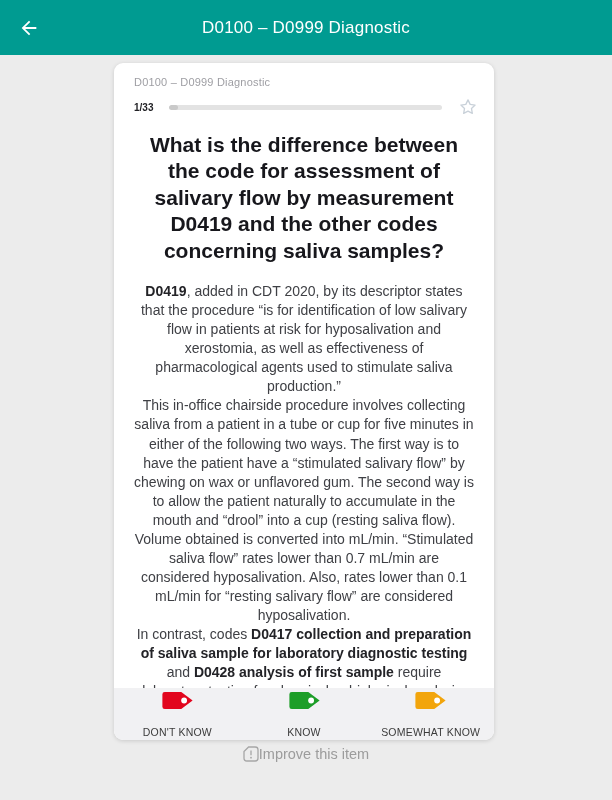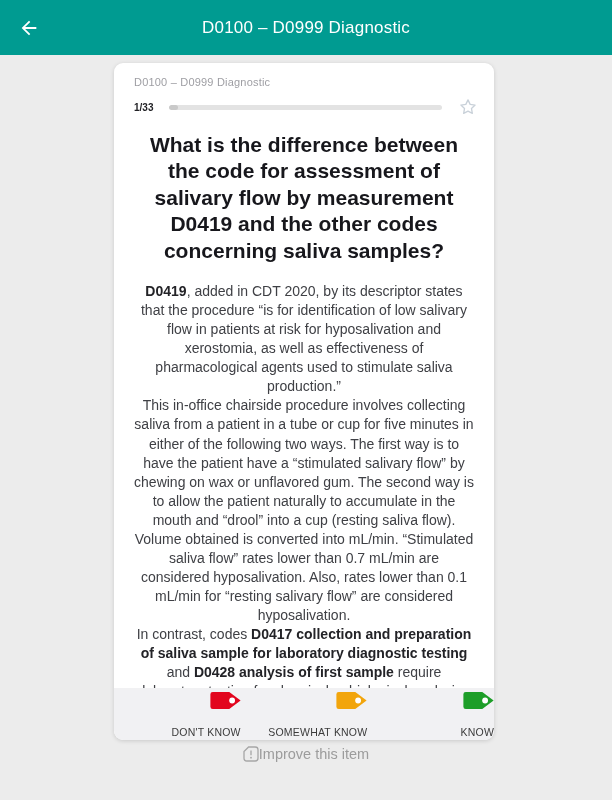--- a/index.html
+++ b/index.html
@@ -53,21 +53,21 @@
     text-align: center;
   }
   .answer p { margin: 0; }
   .answer b { font-weight: 700; color: #232327; }
   .card-footer {
     position: absolute; left: 0; right: 0; bottom: 0; height: 52px;
     background: #f1f1f3; border-radius: 0 0 9px 9px;
     display: flex; align-items: stretch;
   }
   .action {
-    flex: 1; display: flex; flex-direction: column; align-items: flex-end;
+    flex: 1; display: flex; flex-direction: column; align-items: center;
     justify-content: center; gap: 17px; background: none; border: none;
     cursor: pointer; padding-top: 2px;
     font-family: inherit;
   }
   .alabel { font-size: 10.5px; color: #3b3b3b; letter-spacing: .2px; }
   .improve {
     position: absolute; left: 0; right: 0; top: 746px;
     display: flex; align-items: center; justify-content: center; 
     background: none; border: none; margin: 0 auto; width: 612px;
     cursor: pointer; font-family: inherit;
@@ -112,31 +112,31 @@
   <div class="card-footer">
     <button class="action">
       <svg width="31" height="17" viewBox="0 0 32 18">
         <path d="M2.5 0H20l12 9-12 9H2.5A2.5 2.5 0 0 1 0 15.5v-13A2.5 2.5 0 0 1 2.5 0z" fill="#e2061e"></path>
         <circle cx="23" cy="9" r="3.1" fill="#ffffff"></circle>
       </svg>
       <span class="alabel">DON'T KNOW</span>
     </button>
     <button class="action">
       <svg width="31" height="17" viewBox="0 0 32 18">
+        <path d="M2.5 0H20l12 9-12 9H2.5A2.5 2.5 0 0 1 0 15.5v-13A2.5 2.5 0 0 1 2.5 0z" fill="#1d9e28"></path>
+        <circle cx="23" cy="9" r="3.1" fill="#ffffff"></circle>
+      </svg>
+      <span class="alabel">KNOW</span>
+    </button>
+    <button class="action">
+      <svg width="31" height="17" viewBox="0 0 32 18">
         <path d="M2.5 0H20l12 9-12 9H2.5A2.5 2.5 0 0 1 0 15.5v-13A2.5 2.5 0 0 1 2.5 0z" fill="#f2a50c"></path>
         <circle cx="23" cy="9" r="3.1" fill="#ffffff"></circle>
       </svg>
       <span class="alabel">SOMEWHAT KNOW</span>
-    </button>
-    <button class="action">
-      <svg width="31" height="17" viewBox="0 0 32 18">
-        <path d="M2.5 0H20l12 9-12 9H2.5A2.5 2.5 0 0 1 0 15.5v-13A2.5 2.5 0 0 1 2.5 0z" fill="#1d9e28"></path>
-        <circle cx="23" cy="9" r="3.1" fill="#ffffff"></circle>
-      </svg>
-      <span class="alabel">KNOW</span>
     </button>
   </div>
 </section>
 
 <button class="improve">
   <svg width="16" height="16" viewBox="0 0 16 16" fill="none" stroke="#a6a6a6" stroke-width="1.3">
     <path d="M5.6 1H12.2A2.8 2.8 0 0 1 15 3.8v8.4A2.8 2.8 0 0 1 12.2 15H3.8A2.8 2.8 0 0 1 1 12.2V5.6z"></path>
     <line x1="8" y1="4.4" x2="8" y2="9.2"></line>
     <circle cx="8" cy="11.7" r="0.9" fill="#a6a6a6" stroke="none"></circle>
   </svg>

